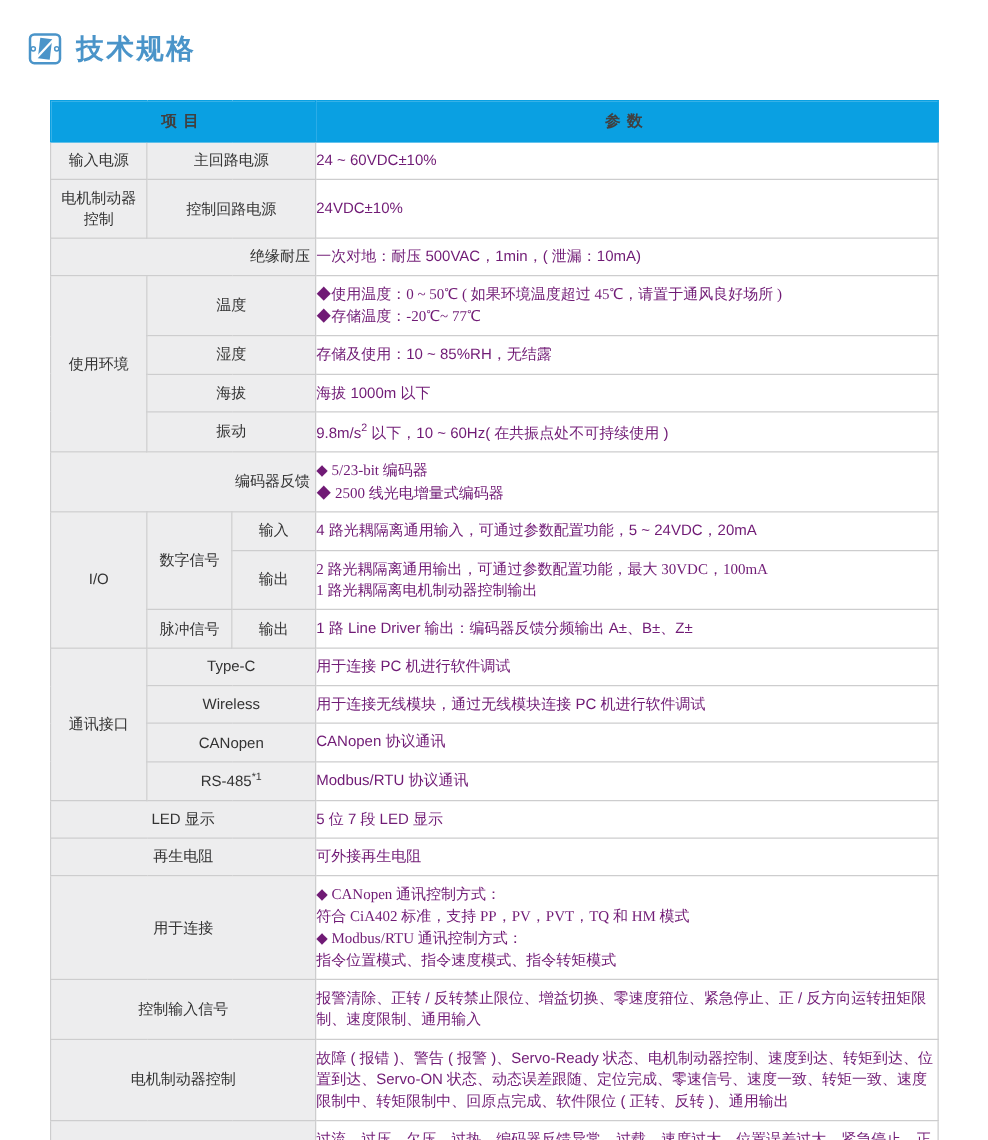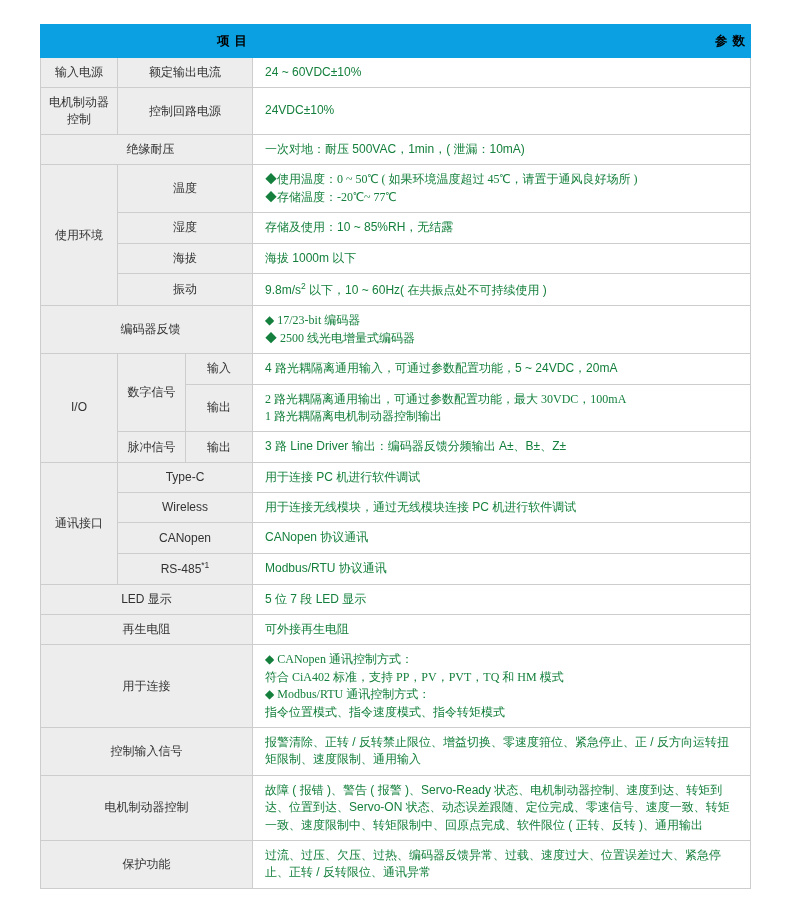--- a/index.html
+++ b/index.html
@@ -21,61 +21,71 @@
   table.spec {
     border-collapse: collapse; table-layout: fixed;
     width: 710px; margin-left: 40px;
   }
   .spec th, .spec td {
     border: 1px solid #cdcdce;
     font-size: 12px;
     vertical-align: middle;
   }
   .spec th {
-    background: #0aa0e2; color: #000000;
+    background: #0aa0e2; color: #404040;
     font-weight: bold; letter-spacing: 5px;
     height: 33px; border-color: #0aa0e2;
-    text-align: right; font-size: 12.5px;
+    text-align: center; font-size: 12.5px;
   }
   .spec th.th-param { border-left: 1px solid rgba(255,255,255,0.55); }
   .spec td.lab {
     background: #ededee; text-align: center;
     padding: 6px 4px; line-height: 1.4; color: #333; margin-left: 28px;
   }
-  .spec td.lab-left { text-align: center; padding-left: 12px; }
+  .spec td.lab-left { text-align: right; padding-left: 12px; }
   .spec td.val {
     background: #ffffff; text-align: left;
-    padding: 6px 12px; line-height: 1.45; color: #15803d;
+    padding: 6px 0; line-height: 1.45; color: #701a75;
   }
   .spec sup { font-size: 8.5px; vertical-align: super; }
   .val-line { display: block; font-family: Liberation Serif, serif; }
 </style>
 </head>
 <body>
 
 <div class="page">
 
+  <div class="title-row">
+    <svg class="title-icon" viewBox="0 0 28 28">
+      <rect x="2" y="2.5" width="24" height="23" rx="3.5" fill="none" stroke="#4a94c9" stroke-width="2"></rect>
+      <rect x="9.2" y="5.8" width="9.6" height="16.4" fill="#4a94c9" transform="rotate(7 14 14)"></rect>
+      <line x1="7.5" y1="21" x2="20.5" y2="7" stroke="#ffffff" stroke-width="1.8"></line>
+      <circle cx="4.6" cy="14" r="1.7" fill="#ffffff" stroke="#4a94c9" stroke-width="1.2"></circle>
+      <circle cx="23.4" cy="14" r="1.7" fill="#ffffff" stroke="#4a94c9" stroke-width="1.2"></circle>
+    </svg>
+    <div class="page-title">技术规格</div>
+  </div>
 
   <table class="spec">
     <colgroup>
       <col style="width:77px">
         <col style="width:68px">
         <col style="width:67px">
         <col style="width:498px">
     </colgroup>
     <thead>
       <tr>
         <th colspan="3" class="th-item">项目</th>
         <th class="th-param">参数</th>
       </tr>
     </thead>
     <tbody>
       <tr>
         <td class="lab">输入电源</td>
-        <td class="lab" colspan="2">额定输出电流</td>
+        <td class="lab" colspan="2">主回路电源</td>
         <td class="val">24 ~ 60VDC±10%</td>
       </tr>
       <tr>
         <td class="lab">电机制动器控制</td>
         <td class="lab" colspan="2">控制回路电源</td>
         <td class="val">24VDC±10%</td>
       </tr>
       <tr>
         <td class="lab lab-left" colspan="3">绝缘耐压</td>
         <td class="val">一次对地：耐压 500VAC，1min，( 泄漏：10mA)</td>
@@ -96,41 +106,41 @@
         <td class="lab" colspan="2">海拔</td>
         <td class="val">海拔 1000m 以下</td>
       </tr>
       <tr>
         <td class="lab" colspan="2">振动</td>
         <td class="val"><span>9.8m/s</span><sup>2</sup><span> 以下，10 ~ 60Hz( 在共振点处不可持续使用 )</span></td>
       </tr>
       <tr>
         <td class="lab lab-left" colspan="3">编码器反馈</td>
         <td class="val">
-          <span class="val-line">◆ 17/23-bit 编码器</span>
+          <span class="val-line">◆ 5/23-bit 编码器</span>
           <span class="val-line">◆ 2500 线光电增量式编码器</span>
         </td>
       </tr>
       <tr>
         <td class="lab" rowspan="3">I/O</td>
         <td class="lab" rowspan="2">数字信号</td>
         <td class="lab">输入</td>
         <td class="val">4 路光耦隔离通用输入，可通过参数配置功能，5 ~ 24VDC，20mA</td>
       </tr>
       <tr>
         <td class="lab">输出</td>
         <td class="val">
           <span class="val-line">2 路光耦隔离通用输出，可通过参数配置功能，最大 30VDC，100mA</span>
           <span class="val-line">1 路光耦隔离电机制动器控制输出</span>
         </td>
       </tr>
       <tr>
         <td class="lab">脉冲信号</td>
         <td class="lab">输出</td>
-        <td class="val">3 路 Line Driver 输出：编码器反馈分频输出 A±、B±、Z±</td>
+        <td class="val">1 路 Line Driver 输出：编码器反馈分频输出 A±、B±、Z±</td>
       </tr>
       <tr>
         <td class="lab" rowspan="4">通讯接口</td>
         <td class="lab" colspan="2">Type-C</td>
         <td class="val">用于连接 PC 机进行软件调试</td>
       </tr>
       <tr>
         <td class="lab" colspan="2">Wireless</td>
         <td class="val">用于连接无线模块，通过无线模块连接 PC 机进行软件调试</td>
       </tr>

